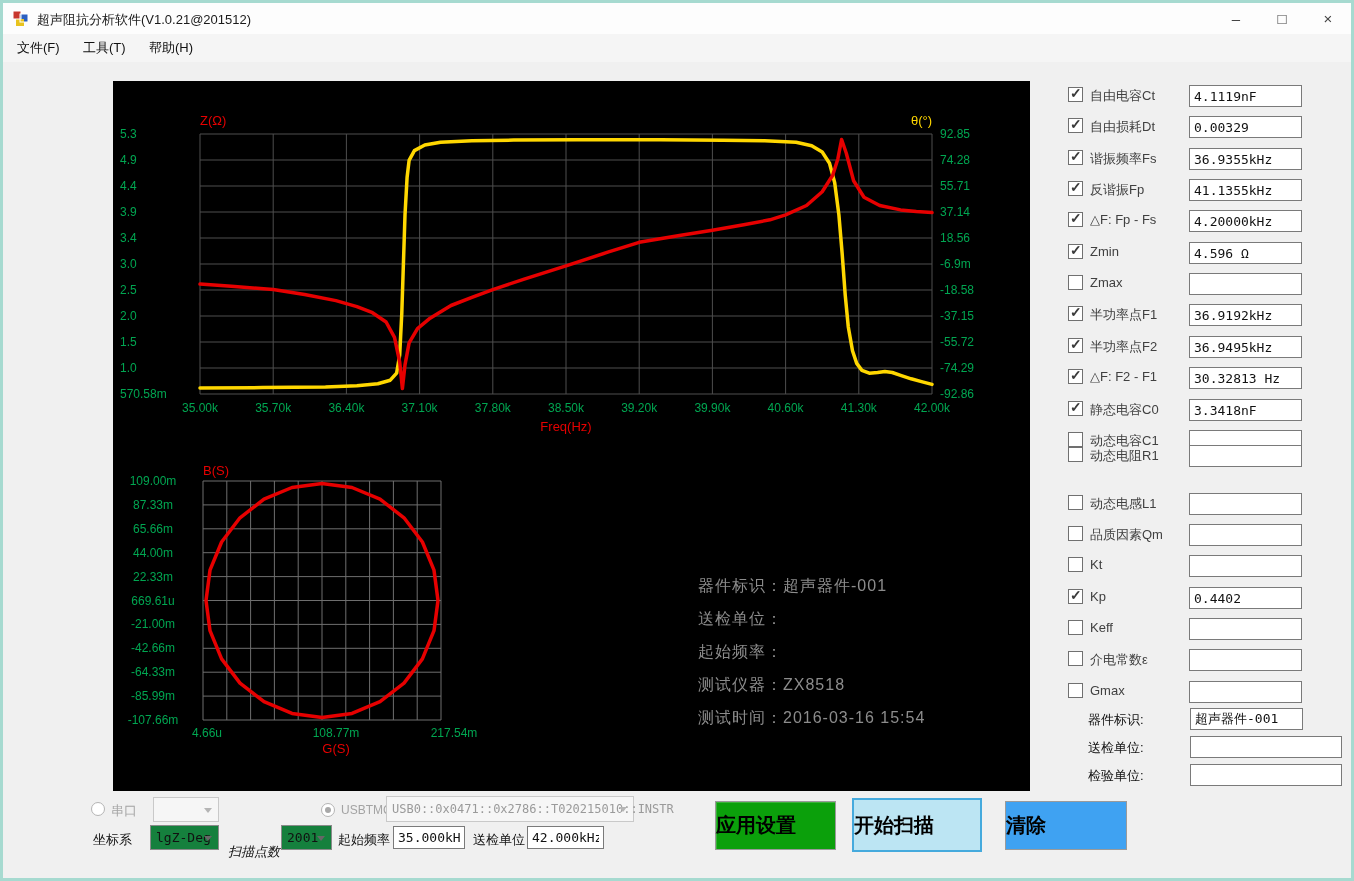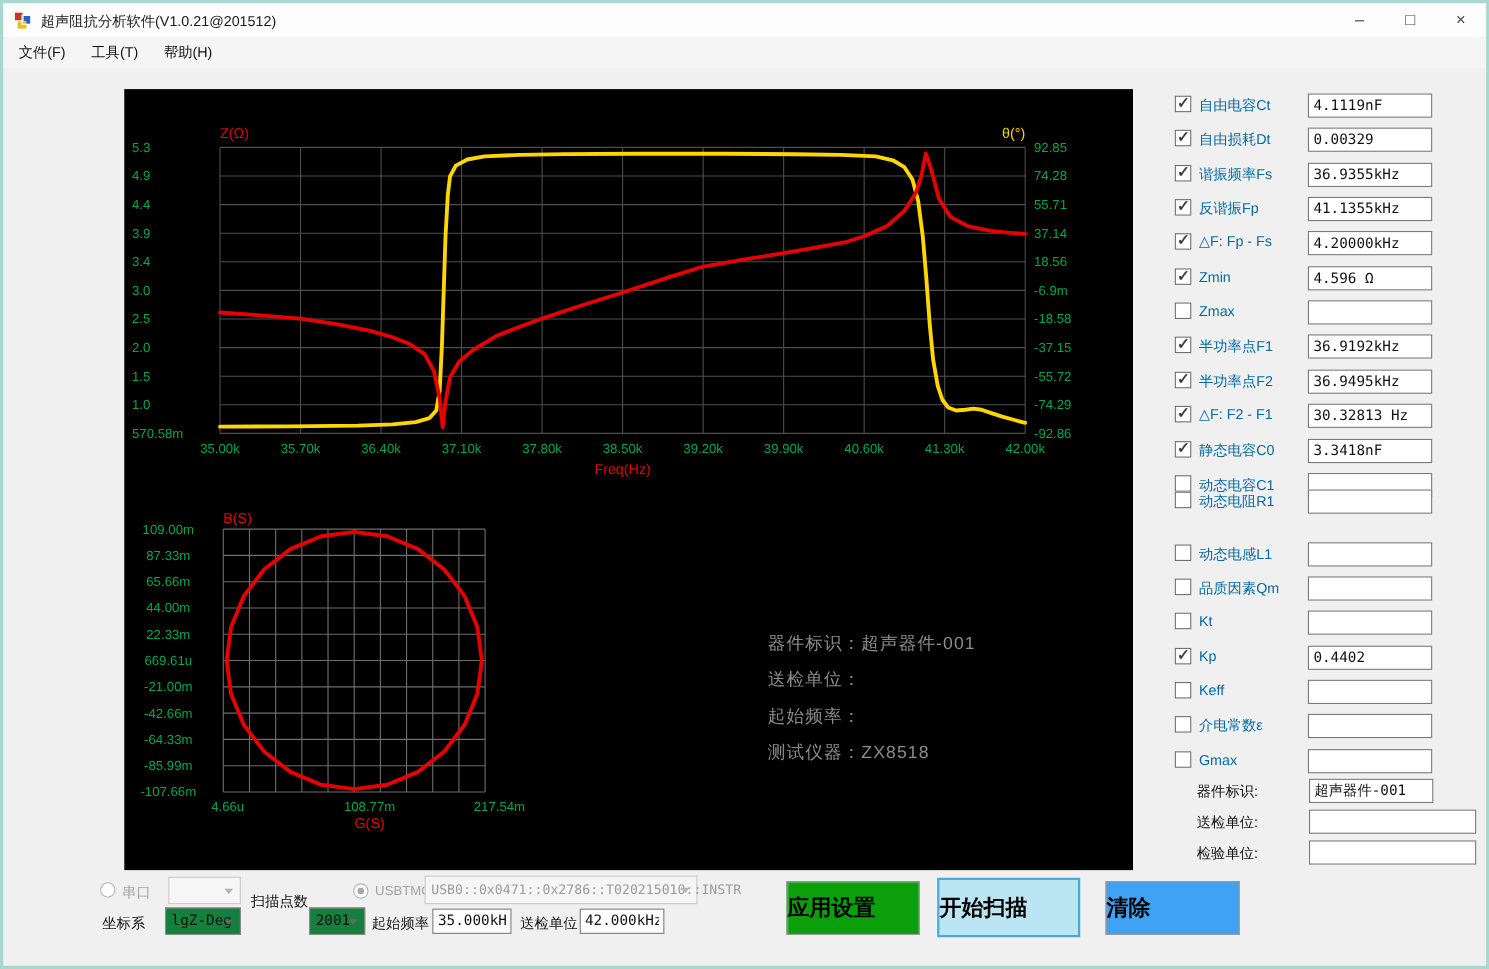--- a/index.html
+++ b/index.html
@@ -20,21 +20,21 @@
   
   #plot-panel { position:absolute; left:110px; top:78px; width:917px; height:710px; background:#000; }
   #info-overlay { position:absolute; left:585px; top:488px; width:330px; }
   .info-line { height:33px; line-height:33px; font-size:16px; color:#8c8c8c; letter-spacing:1px; }
   
   .rrow { position:absolute; left:1065px; width:285px; height:22px; }
   .cb { position:absolute; left:0; top:2px; width:15px; height:15px; background:#fff;
         border:1px solid #707070; }
   .cb.checked::after { content:"✓"; position:absolute; left:1px; top:-3px; font-size:14px;
         color:#3c3c3c; font-weight:bold; }
-  .rlabel { position:absolute; left:22px; top:2px; font-size:13px; color:#0369a1; white-space:nowrap; }
+  .rlabel { position:absolute; left:22px; top:2px; font-size:13px; color:#404040; white-space:nowrap; }
   .tb { border:1px solid #7a7a7a; background:#fff; font:13px "DejaVu Sans Mono", monospace;
         padding:1px 4px; color:#111; }
   .rvalue { position:absolute; left:121px; top:0; width:113px; height:22px; }
   .frow-label { position:absolute; font-size:13px; color:#111; }
   .fvalue { position:absolute; height:22px; }
   
   .ctl-label { position:absolute; font-size:13px; color:#111; white-space:nowrap; }
   .ctl-label.disabled { color:#a3a3a3; }
   .radio { position:absolute; width:14px; height:14px; border-radius:50%;
            border:1px solid #b4b4b4; background:#fff; }
@@ -175,20 +175,21 @@
         <text x="223" y="656" fill="#00a651" text-anchor="middle" font-size="12" font-family="Liberation Sans, sans-serif">108.77m</text>
         <text x="341" y="656" fill="#00a651" text-anchor="middle" font-size="12" font-family="Liberation Sans, sans-serif">217.54m</text>
         <text x="223" y="672" fill="#e60000" text-anchor="middle" font-size="13" font-family="Liberation Sans, sans-serif">G(S)</text>
         <polyline points="325.0,519.5 321.0,489.2 309.4,461.0 291.0,436.8 267.0,418.2 239.0,406.5 209.0,402.5 179.0,406.5 151.0,418.2 127.0,436.8 108.6,461.0 97.0,489.2 93.0,519.5 97.0,549.7 108.6,577.9 127.0,602.1 151.0,620.7 179.0,632.4 209.0,636.4 239.0,632.4 267.0,620.7 291.0,602.1 309.4,577.9 321.0,549.7 325.0,519.5" fill="none" stroke="#e60000" stroke-width="3.5" stroke-linejoin="round"></polyline>
       </svg>
     <div id="info-overlay">
       <div class="info-line">器件标识：超声器件-001</div>
       <div class="info-line">送检单位：</div>
       <div class="info-line">起始频率：</div>
       <div class="info-line">测试仪器：ZX8518</div>
+      <div class="info-line">测试时间：2016-03-16 15:54</div>
     </div>
   </div>
 
   <div id="results-panel">
   <div class="rrow" style="top: 82px;">
     <span class="cb checked"></span>
     <span class="rlabel">自由电容Ct</span>
     <input class="tb rvalue" value="4.1119nF" style="">
   </div>
 
@@ -324,21 +325,21 @@
   <span class="dd disabled" style="left:383px; top:793px; width:248px; height:26px; font-size:12px; line-height:24px;">
     <span>USB0::0x0471::0x2786::T020215010::INSTR</span>
     <span class="arr"></span>
   </span>
 
   <span class="ctl-label" style="left:90px; top:828px;">坐标系</span>
   <span class="dd" style="left:147px; top:822px; width:69px; height:25px;">
     <span>lgZ-Deg</span>
     <span class="arr"></span>
   </span>
-  <span class="ctl-label" style="left:225px; top:808px;">扫描点数</span>
+  <span class="ctl-label" style="left:225px; top:840px;font-style:italic;">扫描点数</span>
   <span class="dd" style="left:278px; top:822px; width:51px; height:25px;">
     <span>2001</span>
     <span class="arr"></span>
   </span>
   <span class="ctl-label" style="left:335px; top:828px;">起始频率</span>
   <input class="tb" style="position: absolute; left: 390px; top: 823px; width: 72px; height: 23px;" value="35.000kHz">
   <span class="ctl-label" style="left:470px; top:828px;">送检单位</span>
   <input class="tb" style="position: absolute; left: 524px; top: 823px; width: 77px; height: 23px;" value="42.000kHz">
 
   <button class="bigbtn" id="apply-btn" style="left: 712px; top: 798px; width: 121px; height: 49px; background: rgb(11, 160, 11); border: 1px solid rgb(154, 154, 154); box-shadow: rgba(255, 255, 255, 0.2) 1px 1px 0px inset;">应用设置</button>

